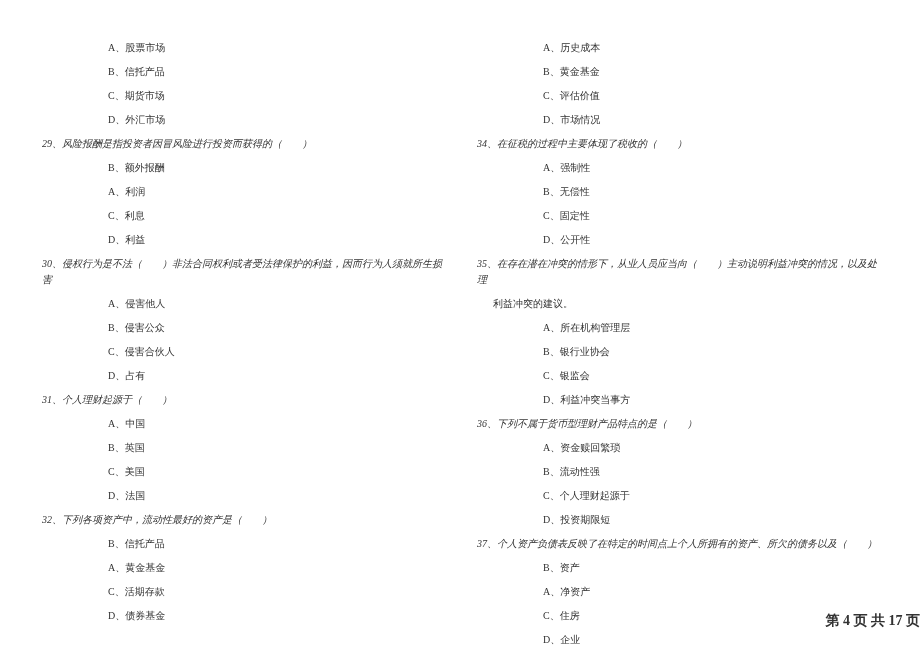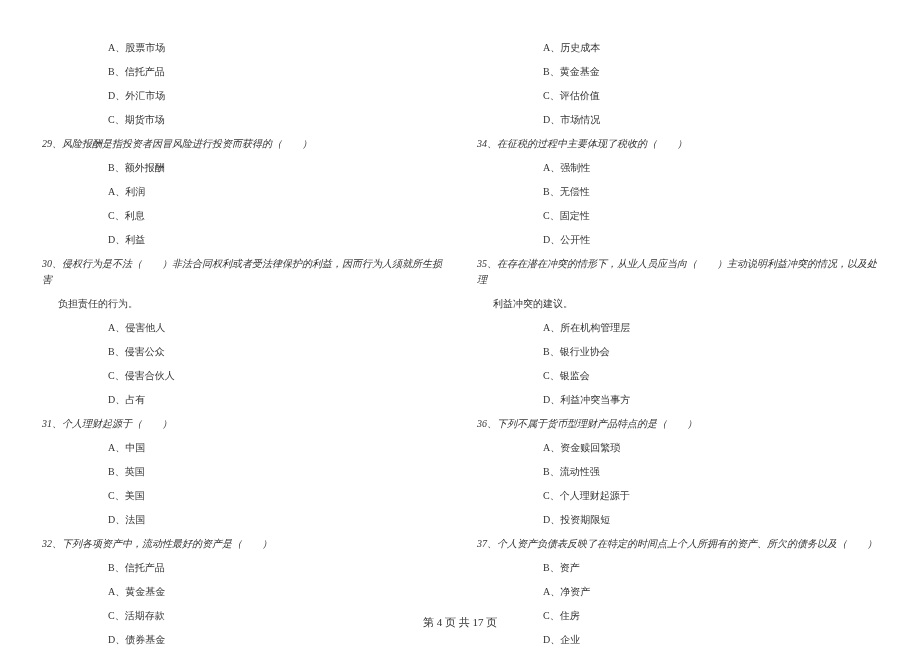--- a/index.html
+++ b/index.html
@@ -40,43 +40,43 @@
     .question-cont {
       margin-left: 18px;
       margin-bottom: 8px;
       line-height: 1.6;
     }
     .page-footer {
       position: absolute;
       bottom: 20px;
       left: 0;
       right: 0;
-      text-align: center;
-      font-size: 11px;
+      text-align: right;
+      font-size: 14px;
       color: #333;
+      font-weight: bold;
     }
   </style>
 </head>
 <body>
 
 <div class="page-content">
   <div class="column">
     <div class="option">A、股票市场</div>
     <div class="option">B、信托产品</div>
+    <div class="option">C、期货市场</div>
     <div class="option">D、外汇市场</div>
-    <div class="option">C、期货市场</div>
 
     <div class="question">29、风险报酬是指投资者因冒风险进行投资而获得的（　　）</div>
     <div class="option">B、额外报酬</div>
     <div class="option">A、利润</div>
     <div class="option">C、利息</div>
     <div class="option">D、利益</div>
 
     <div class="question">30、侵权行为是不法（　　）非法合同权利或者受法律保护的利益，因而行为人须就所生损害</div>
-    <div class="question-cont">负担责任的行为。</div>
     <div class="option">A、侵害他人</div>
     <div class="option">B、侵害公众</div>
     <div class="option">C、侵害合伙人</div>
     <div class="option">D、占有</div>
 
     <div class="question">31、个人理财起源于（　　）</div>
     <div class="option">A、中国</div>
     <div class="option">B、英国</div>
     <div class="option">C、美国</div>
     <div class="option">D、法国</div>

